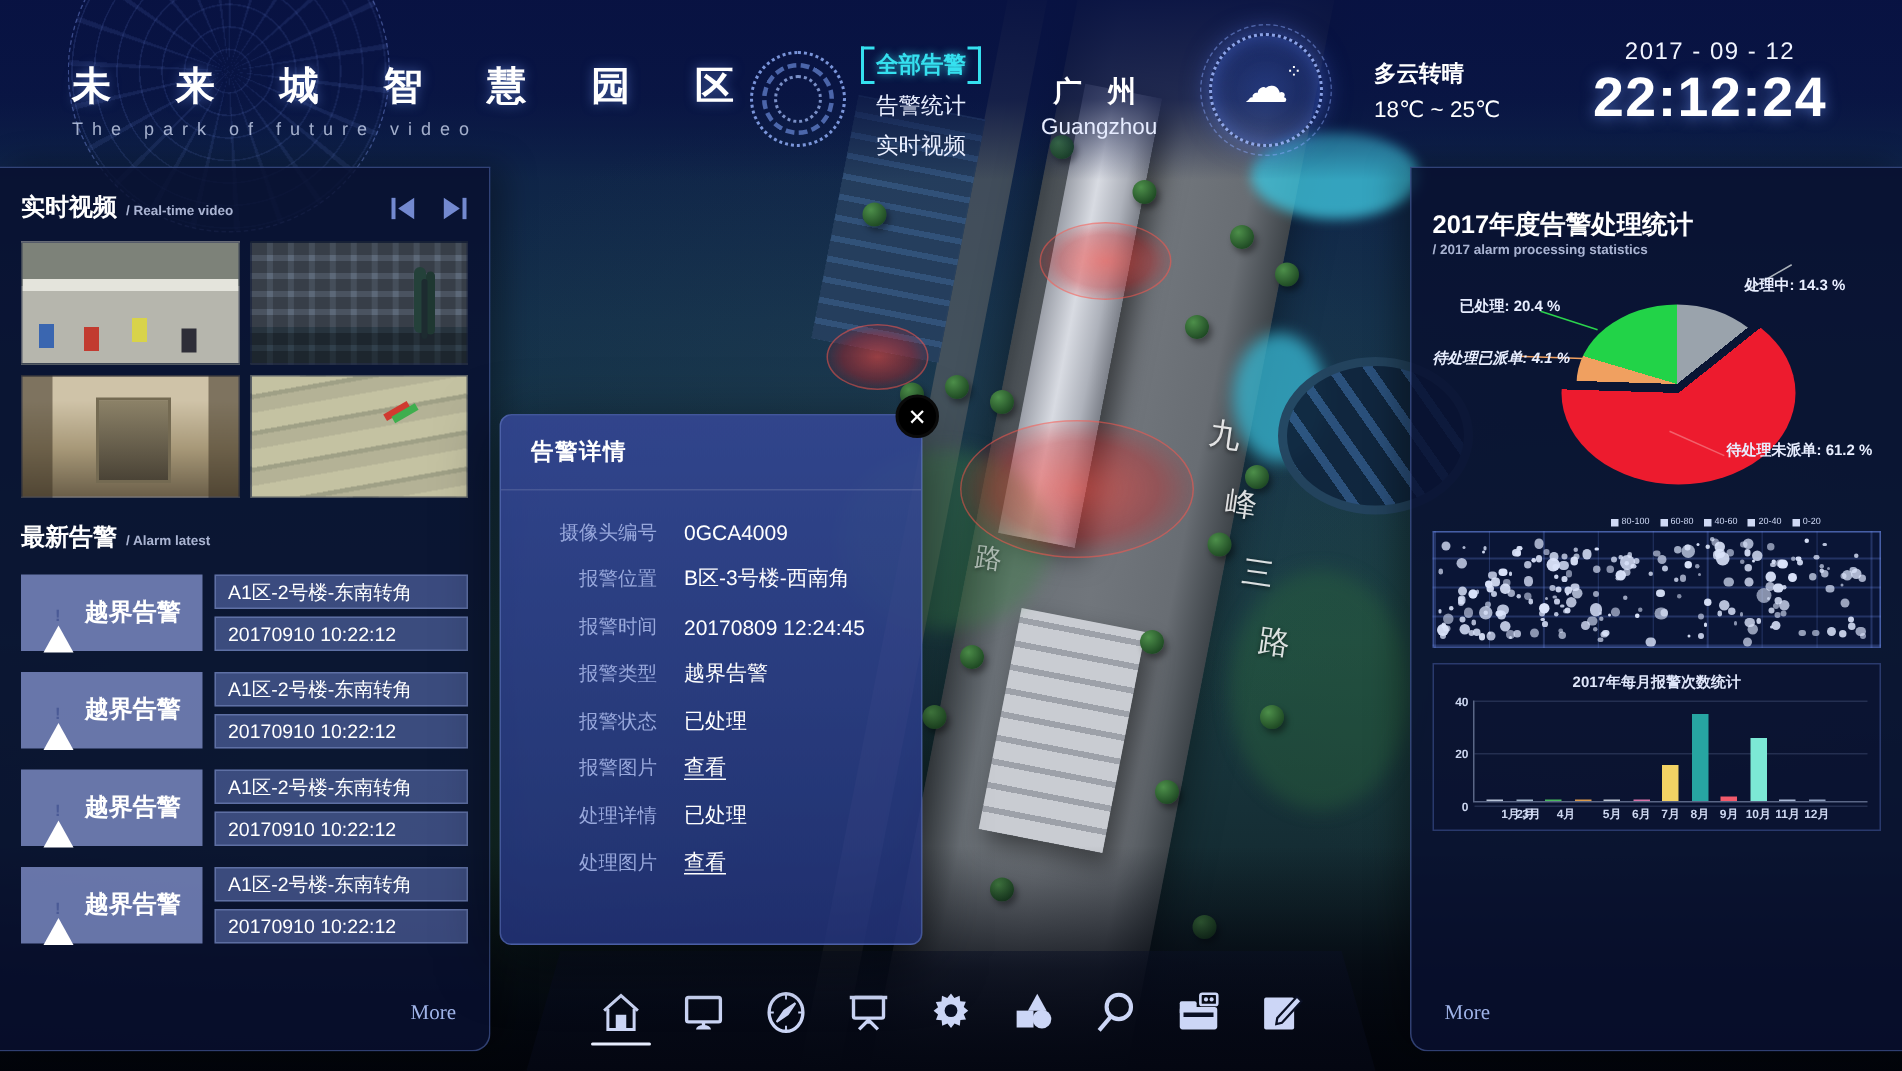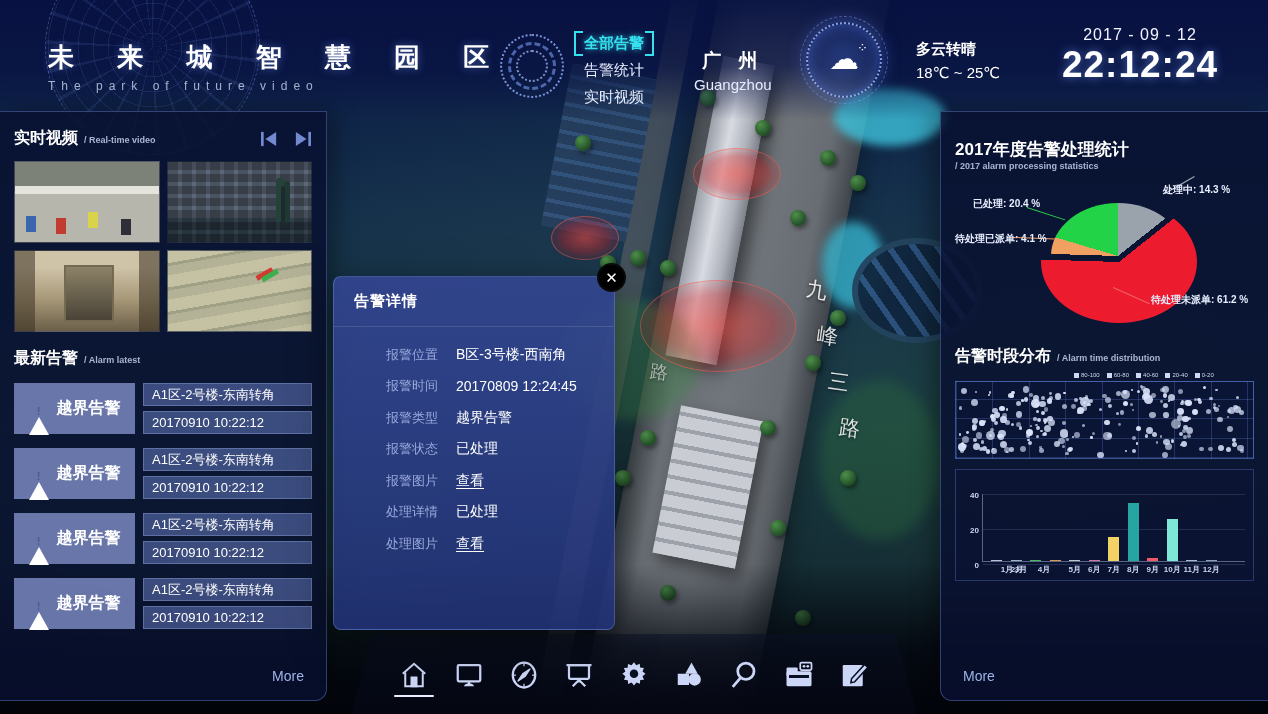--- a/index.html
+++ b/index.html
@@ -123,35 +123,35 @@
   .alarm-list { display:flex; flex-direction:column; gap:14px; }
   .alarm-row { display:flex; gap:8px; cursor:pointer; }
   .alarm-type { width:121px; height:51px; background:rgba(128,142,200,.8); display:flex; align-items:center; justify-content:center; gap:8px;
     font-size:16px; font-weight:bold; color:#fff; }
   .warn-ico { position:relative; width:20px; height:18px; }
   .warn-tri { width:0; height:0; border-left:10px solid transparent; border-right:10px solid transparent; border-bottom:18px solid #fff; }
   .warn-ex { position:absolute; left:50%; top:5px; transform:translateX(-50%); color:#4a5a96; font-size:11px; font-weight:bold; }
   .alarm-cols { display:flex; flex-direction:column; gap:5px; flex:1; }
   .alarm-cell { height:23px; background:rgba(100,120,190,.55); border:1px solid rgba(160,180,235,.35);
     font-size:13px; color:#fff; display:flex; align-items:center; padding:0 8px; }
-  .more-link { position:absolute; font-size:14px; color:#9fb3e8; cursor:pointer; }
+  .more-link { position:absolute; font-size:14px; color:#9fb3e8; cursor:pointer;font-family:Liberation Serif, serif; }
   .panel-left .more-link { right:22px; bottom:16px; }
   .panel-right .more-link { left:22px; bottom:16px; }
 
   
   .panel-right .inner { padding:18px 14px; position:relative; height:100%; }
   .r-title1 { margin-top:8px; }
   .r-title1 .sec-title { font-size:17px; }
   .pie-wrap { position:relative; height:165px; margin-top:4px; }
   .pie-base { position:absolute; left:96px; top:28px; width:134px; height:106px; border-radius:50%; }
   .pie-red { position:absolute; left:86px; top:26px; width:156px; height:122px; border-radius:50%; }
   .pie-label { position:absolute; font-size:10px; color:#e8eeff; white-space:nowrap; font-weight:bold; }
   .pl-done { left:18px; top:22px; }
   .pl-doing { left:208px; top:8px; }
-  .pl-dispatched { left:0px; top:57px; }
+  .pl-dispatched { left:0px; top:57px;font-style:italic; }
   .pl-undispatched { left:196px; top:118px; }
   .leader { position:absolute; height:1px; transform-origin:left center; }
   .ld-done { left:72px; top:32px; width:40px; background:#2bd34d; transform:rotate(18deg); }
   .ld-doing { left:176px; top:18px; width:34px; background:#aab2ba; transform:rotate(150deg); transform-origin:right center; }
   .ld-dispatched { left:58px; top:62px; width:42px; background:#f0a060; transform:rotate(2deg); }
   .ld-undispatched { left:158px; top:112px; width:40px; background:#f2606b; transform:rotate(24deg); }
 
   .r-title2 { margin-top:6px; }
   .scatter-box { position:relative; margin-top:14px; height:78px; border:1px solid rgba(100,130,220,.55);
     background:
@@ -349,20 +349,24 @@
         </div>
       <div class="more-link">More</div>
     </div>
   </div>
 
   <div class="modal">
     <div class="modal-close">✕</div>
     <div class="modal-head">告警详情</div>
     <div class="modal-body" id="modal-fields">
         <div class="field-row">
+          <div class="field-label">摄像头编号</div>
+          <div class="field-value">0GCA4009</div>
+        </div>
+        <div class="field-row">
           <div class="field-label">报警位置</div>
           <div class="field-value">B区-3号楼-西南角</div>
         </div>
         <div class="field-row">
           <div class="field-label">报警时间</div>
           <div class="field-value">20170809 12:24:45</div>
         </div>
         <div class="field-row">
           <div class="field-label">报警类型</div>
           <div class="field-value">越界告警</div>
@@ -399,24 +403,20 @@
         <div class="leader ld-done"></div>
         <div class="leader ld-doing"></div>
         <div class="leader ld-dispatched"></div>
         <div class="leader ld-undispatched"></div>
         <div class="pie-label pl-done">已处理: 20.4 %</div>
         <div class="pie-label pl-doing">处理中: 14.3 %</div>
         <div class="pie-label pl-dispatched">待处理已派单: 4.1 %</div>
         <div class="pie-label pl-undispatched">待处理未派单: 61.2 %</div>
       </div>
 
-      <div class="sec-head r-title2">
-        <span class="sec-title">告警时段分布</span>
-        <span class="sec-sub">/ Alarm time distribution</span>
-      </div>
       <div class="scatter-box" id="scatter">
         <div class="scatter-legend" id="scatter-legend">
             <span class="sl-item"><i></i>80-100</span>
             <span class="sl-item"><i></i>60-80</span>
             <span class="sl-item"><i></i>40-60</span>
             <span class="sl-item"><i></i>20-40</span>
             <span class="sl-item"><i></i>0-20</span>
           </div>
       <div class="dot" style="height: 4.7px; width: 4.7px; left: 37.7px; top: 38.8px; opacity: 0.83;"></div>
           <div class="dot" style="height: 5.8px; width: 5.8px; left: 117.8px; top: 50.4px; opacity: 0.59;"></div>
@@ -634,20 +634,21 @@
           <div class="dot" style="height: 7px; width: 7px; left: 70.2px; top: 47.3px; opacity: 1;"></div>
           <div class="dot" style="height: 3.9px; width: 3.9px; left: 176.4px; top: 67.1px; opacity: 0.85;"></div>
           <div class="dot" style="height: 5.1px; width: 5.1px; left: 185.2px; top: 4.1px; opacity: 0.59;"></div>
           <div class="dot" style="height: 6.4px; width: 6.4px; left: 229.2px; top: 17.5px; opacity: 0.98;"></div>
           <div class="dot" style="height: 2.8px; width: 2.8px; left: 204px; top: 18px; opacity: 0.58;"></div>
           <div class="dot" style="height: 2.9px; width: 2.9px; left: 70.9px; top: 56.5px; opacity: 0.9;"></div>
           <div class="dot" style="height: 6.8px; width: 6.8px; left: 187.3px; top: 10.6px; opacity: 0.86;"></div>
         </div>
 
       <div class="bar-box">
+        <div class="bar-title">2017年每月报警次数统计</div>
         <div class="bar-plot" id="bar-plot">
             <div class="gridline" style="top: 70px;"></div>
             <div class="ytick" style="top: 62px;">0</div>
             <div class="gridline" style="top: 35px;"></div>
             <div class="ytick" style="top: 27px;">20</div>
             <div class="gridline" style="top: 0px;"></div>
             <div class="ytick" style="top: -8px;">40</div>
             <div class="bar" style="left: 8.25px; height: 1px; background: rgb(184, 196, 216);"></div>
             <div class="bar-cat" style="left: 24px;">1月</div>
             <div class="bar" style="left: 27.75px; height: 1px; background: rgb(159, 179, 200);"></div>

